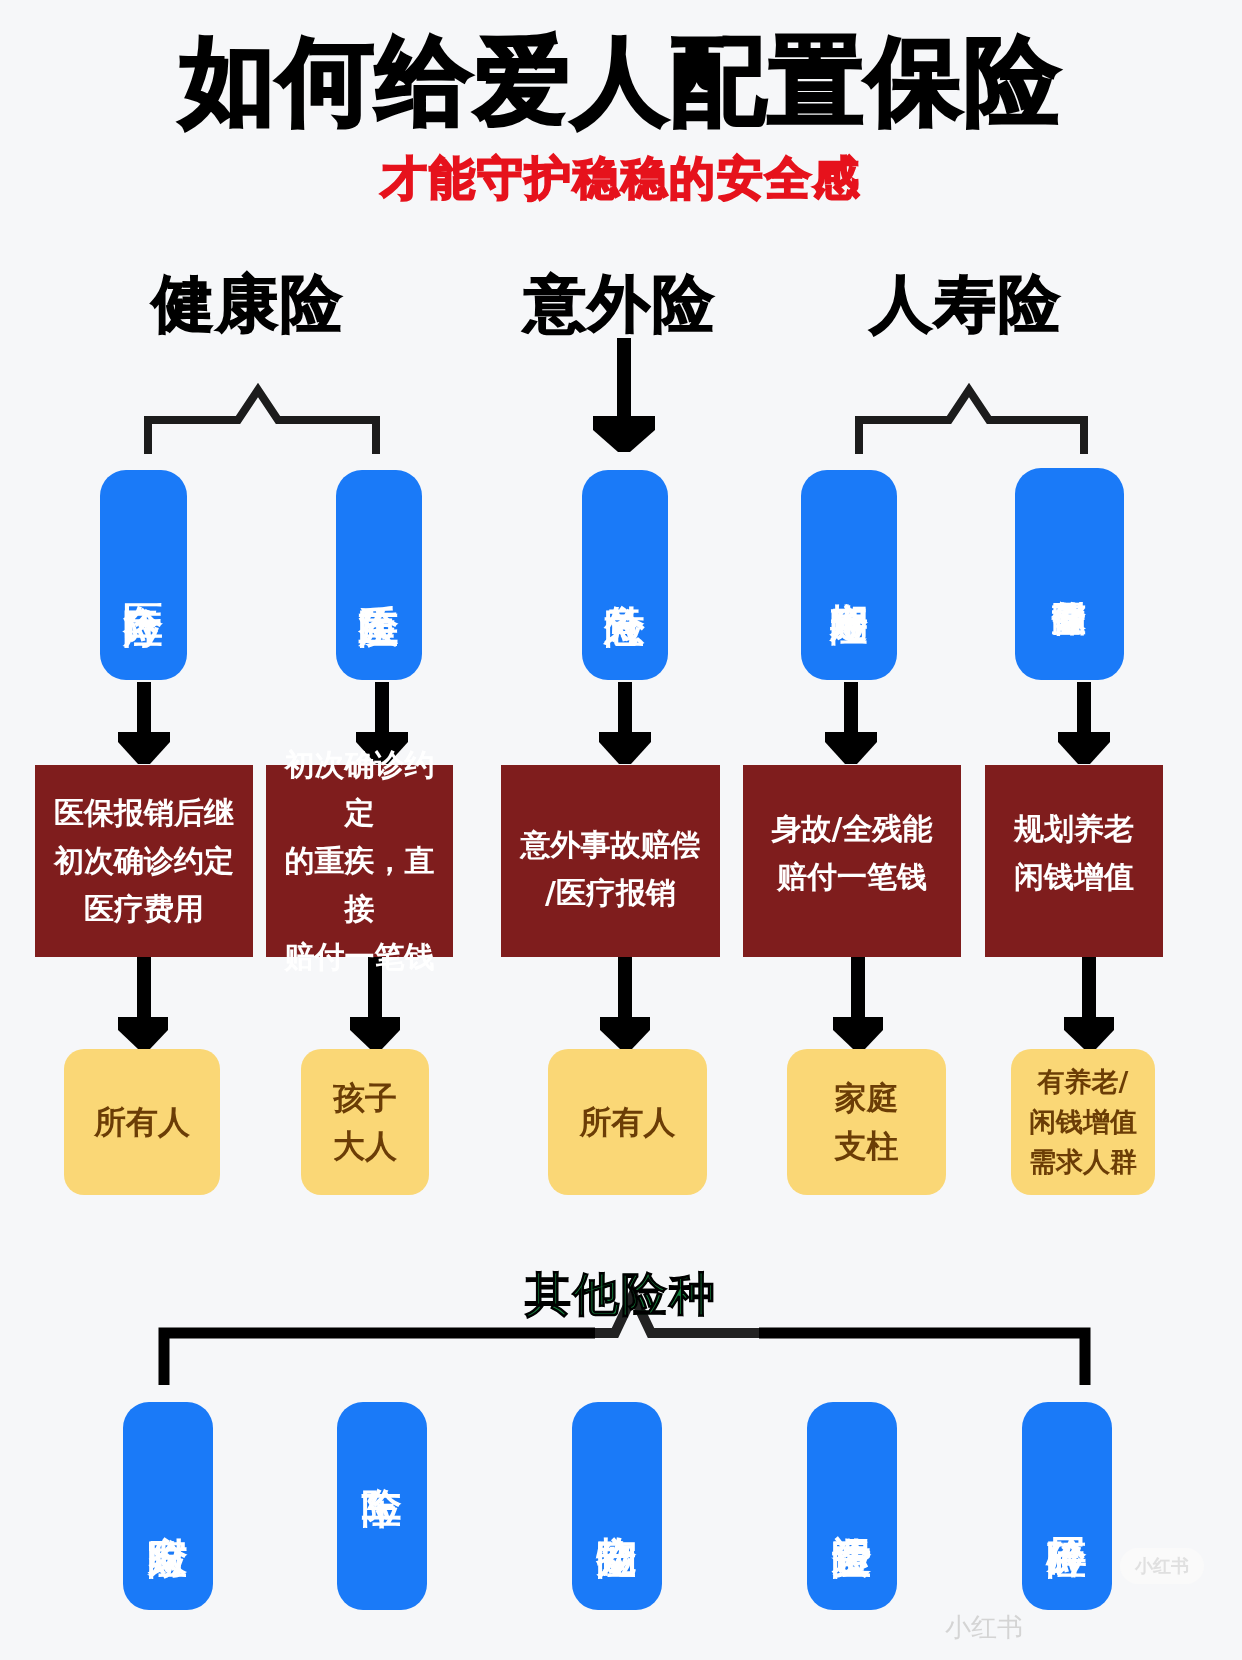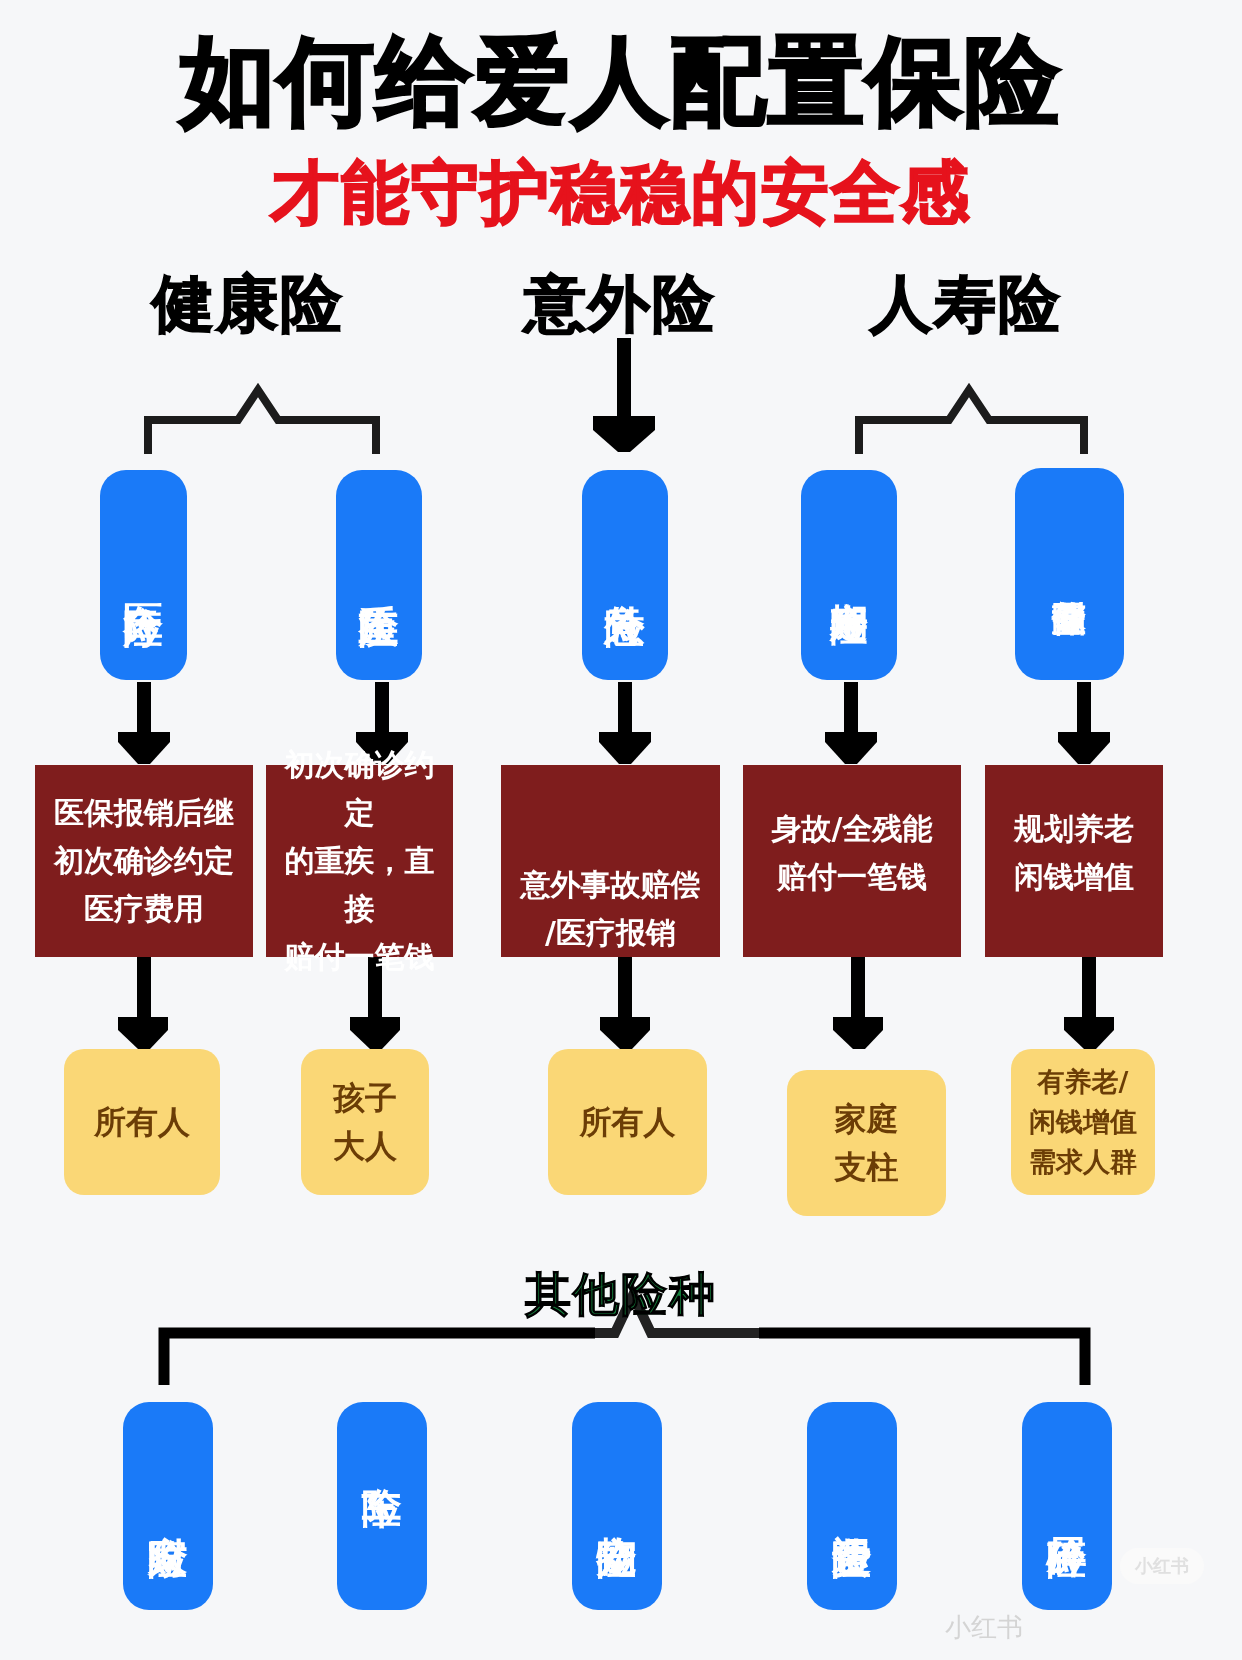--- a/index.html
+++ b/index.html
@@ -8,21 +8,21 @@
     background: #f6f7f9;
     font-family: "DejaVu Sans", "Liberation Sans", sans-serif;
   }
   .title {
     position: absolute; left: 0; width: 1242px; top: 18px; text-align: center;
     font-size: 96px; font-weight: 900; color: #000; letter-spacing: 2px;
     -webkit-text-stroke: 3px #000;
   }
   .subtitle {
     position: absolute; left: 0; width: 1242px; top: 148px; text-align: center;
-    font-size: 68px; font-weight: 900; color: #e6121c; letter-spacing: 2px;
+    font-size: 46px; font-weight: 900; color: #e6121c; letter-spacing: 2px;
     -webkit-text-stroke: 2px #e6121c;
   }
   .cat {
     position: absolute; top: 262px; font-size: 62px; font-weight: 900; color: #000;
     -webkit-text-stroke: 1.5px #000; text-align: center; width: 260px; letter-spacing: 2px;
   }
   .pill {
     position: absolute; background: #1a7af8; border-radius: 26px;
     display: flex; align-items: center; justify-content: center;
   }
@@ -149,21 +149,21 @@
     <span>医疗费用</span>
   </div>
 </div>
 <div class="desc" style="left:266px; width:187px;">
   <div>
     <span>初次确诊约定</span>
     <span>的重疾，直接</span>
     <span>赔付一笔钱</span>
   </div>
 </div>
-<div class="desc" style="left:501px; width:219px; align-items:flex-end; padding-top:16px;">
+<div class="desc" style="left:501px; width:219px; align-items:center; padding-top:16px;">
   <div>
     <span>意外事故赔偿</span>
     <span>/医疗报销</span>
   </div>
 </div>
 <div class="desc" style="left:743px; width:218px; align-items:flex-start; padding-top:40px;">
   <div>
     <span>身故/全残能</span>
     <span>赔付一笔钱</span>
   </div>
@@ -172,21 +172,21 @@
   <div>
     <span>规划养老</span>
     <span>闲钱增值</span>
   </div>
 </div>
 
 <div class="who" style="left:64px; width:156px;">所有人</div>
 <div class="who" style="left:301px; width:128px;">孩子
 大人</div>
 <div class="who" style="left:548px; width:159px;">所有人</div>
-<div class="who" style="left:787px; width:159px;margin-top:21px;">家庭
+<div class="who" style="left:787px; width:159px;">家庭
 支柱</div>
 <div class="who small" style="left:1011px; width:144px;">有养老/
 闲钱增值
 需求人群</div>
 
 <div class="other-title">其他险种</div>
 
 <div class="pill" style="left:123px; top:1402px; width:90px; height:208px;">
   <span>家财险</span>
 </div>

